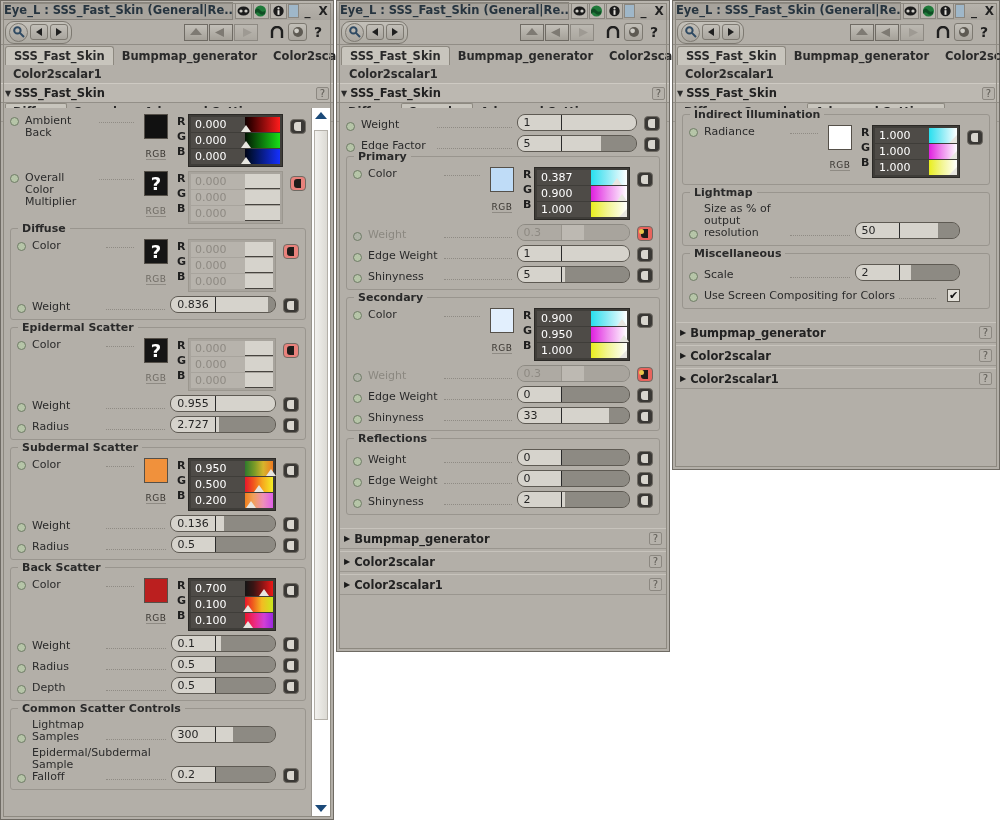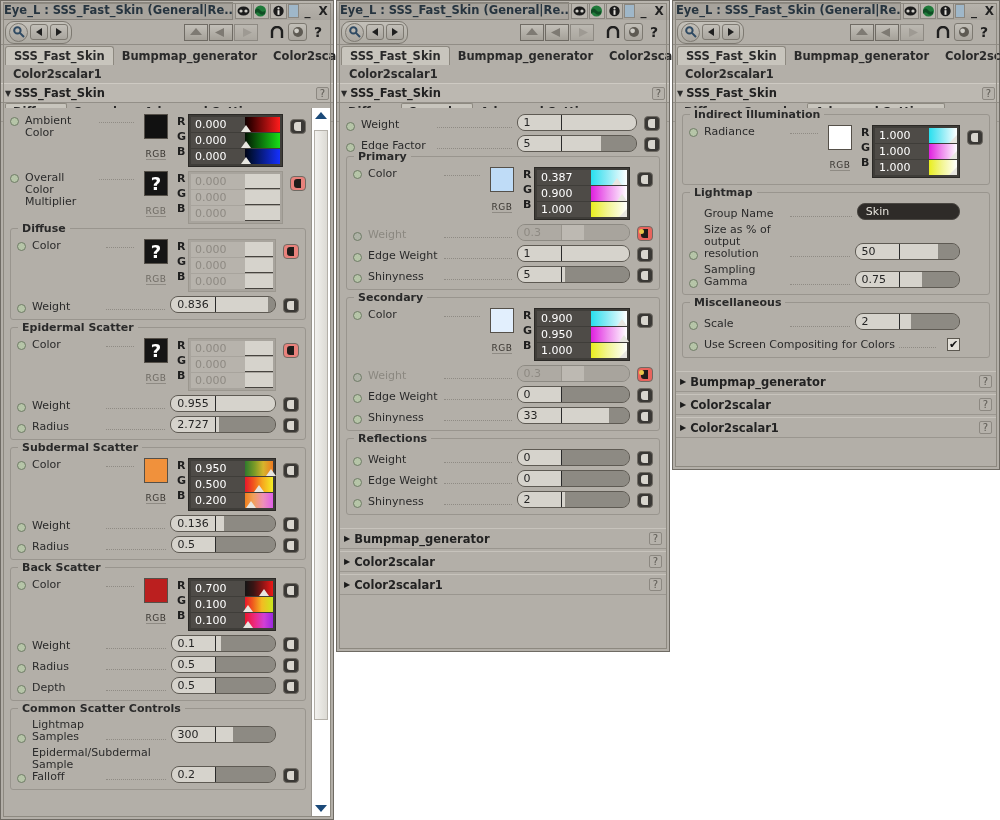--- a/index.html
+++ b/index.html
@@ -237,21 +237,21 @@
       </div>
       <div class="subtabs">
         <span class="stab active">Diffuse</span>
         <span class="stab ">Specular</span>
         <span class="stab ">Advanced Settings</span>
       </div>
       <div class="body" style="top:107px;right:21px;">
         <div class="content">
           <div class="row" style="align-items:flex-start">
             <span class="chk" style="margin-top:3px"></span>
-            <span class="lbl" style="width:70px;white-space:normal;line-height:12px;margin-top:1px">Ambient Color</span>
+            <span class="lbl" style="width:70px;white-space:normal;line-height:12px;margin-top:1px">Ambient Back</span>
             <span class="dots" style="margin-top:8px"></span>
             <span class="colorwidget">
               <span class="swatchcol">
                 <span class="swatch" style="background:#111111"></span>
                 <span class="rgbtag on">RGB</span>
               </span>
               <span class="chcol">
                 <span class="chlbl">R</span>
                 <span class="chlbl">G</span>
                 <span class="chlbl">B</span>
@@ -1198,46 +1198,27 @@
                   <span class="plugbg">
                     <span class="plugdot"></span>
                   </span>
                 </span>
               </span>
             </div>
           </div>
           <div class="grp">
             <span class="gtitle">Lightmap</span>
             <div class="row">
-              <span class="chk" style="visibility:hidden"></span>
-              <span class="lbl" style="width:82px">Group Name</span>
-              <span class="dots"></span>
-              <span class="txtfield">Skin</span>
-              <span class="plug"></span>
-            </div>
-            <div class="row">
               <span class="chk"></span>
               <span class="lbl" style="width:82px;white-space:normal;line-height:12px">Size as % of output resolution</span>
               <span class="dots"></span>
               <span class="slider">
                 <span class="num">50</span>
                 <span class="track">
                   <span class="fill" style="width:65%"></span>
-                </span>
-              </span>
-              <span class="plug"></span>
-            </div>
-            <div class="row">
-              <span class="chk"></span>
-              <span class="lbl" style="width:82px;white-space:normal;line-height:12px">Sampling Gamma</span>
-              <span class="dots"></span>
-              <span class="slider">
-                <span class="num">0.75</span>
-                <span class="track">
-                  <span class="fill" style="width:37%"></span>
                 </span>
               </span>
               <span class="plug"></span>
             </div>
           </div>
           <div class="grp">
             <span class="gtitle">Miscellaneous</span>
             <div class="row">
               <span class="chk"></span>
               <span class="lbl" style="width:82px;white-space:normal;line-height:12px">Scale</span>

